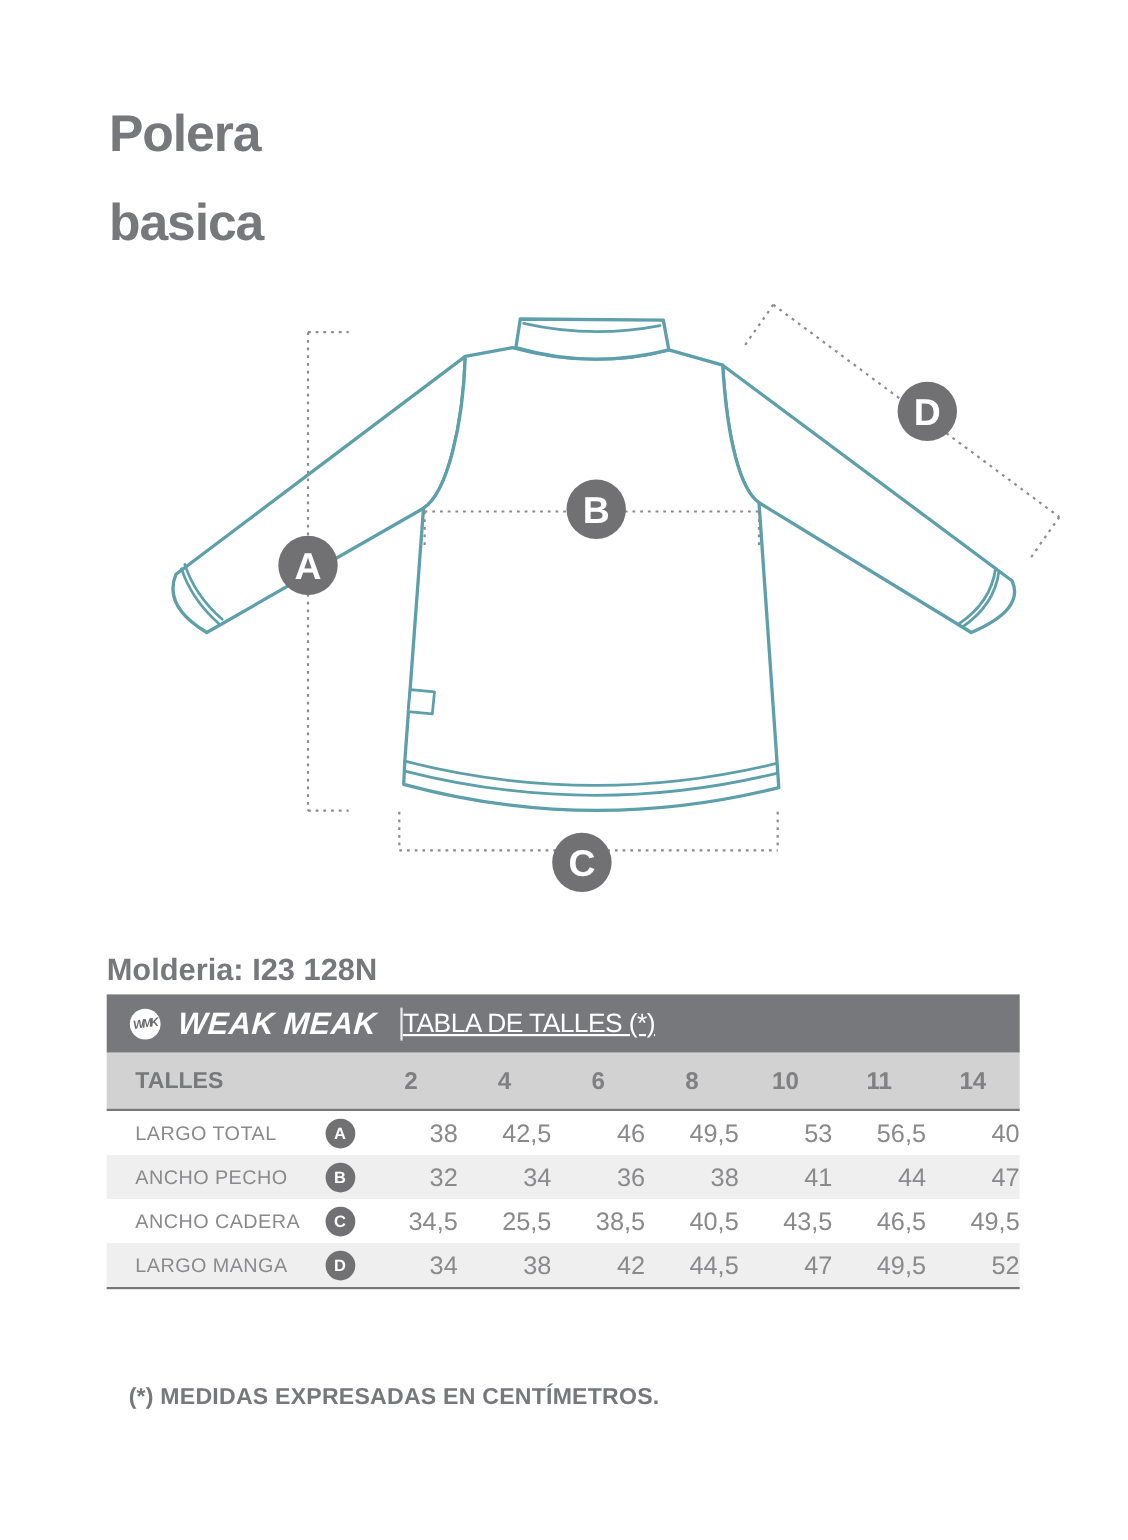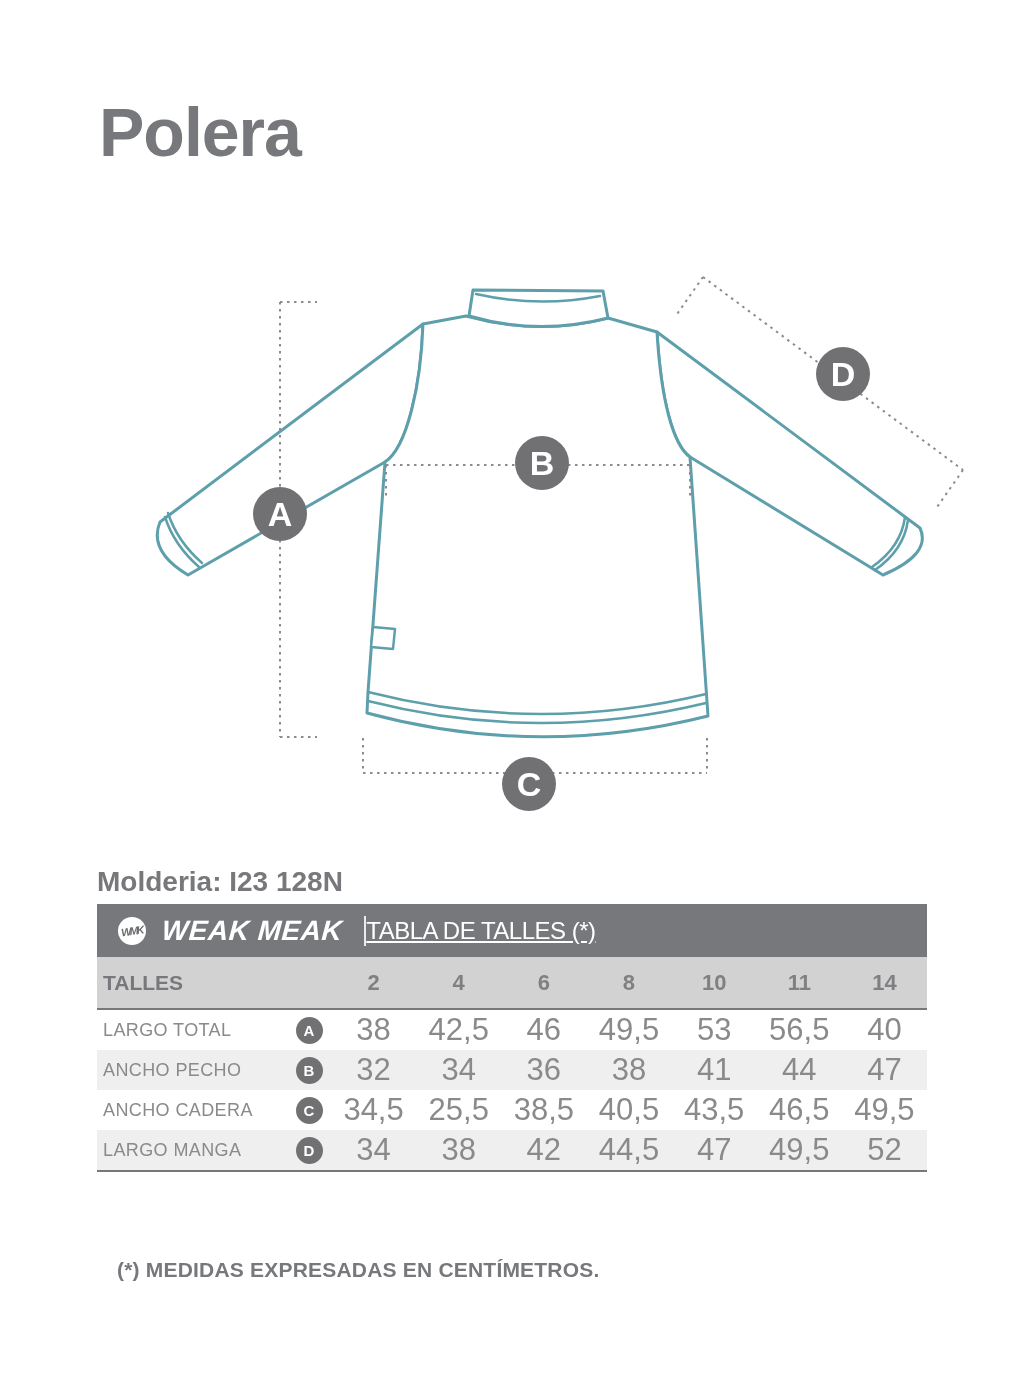--- a/index.html
+++ b/index.html
@@ -7,22 +7,22 @@
   body {
     position:relative;
     width:1025px; height:1400px;
     background:#ffffff;
     font-family:"Liberation Sans", sans-serif;
     overflow:hidden;
     color:#77787b;
   }
   
   .title {
-    position:absolute; left:99px; top:92px;
-    font-size:68px; font-weight:bold; line-height:81px;
+    position:absolute; left:99px; top:80px;
+    font-size:47px; font-weight:bold; line-height:81px;
     color:#77787b; letter-spacing:-1px;
   }
   
   .diagram-svg { position:absolute; left:0; top:0; }
   
   .molderia {
     position:absolute; left:97px; top:834px;
     font-size:28px; font-weight:bold; color:#77787b;margin-top:32px;
   }
   
@@ -66,42 +66,43 @@
   .row-talles {
     height:53px; background:#d2d2d3;
     border-bottom:2px solid #77787b;
     font-weight:bold; color:#77787b;
   }
   .row-talles .lbl { font-size:21px; }
   .row-talles .num { font-size:22px; text-align:center; color:#808083; }
   .data-row { height:40px; color:#8a8a8d; }
   .data-row.alt { background:#efefef; }
   .data-row .lbl { font-size:18px; letter-spacing:0.4px; }
-  .lbl { padding-left:6px; white-space:nowrap; }
-  .data-row .num { font-size:31px; text-align:center; }
+  .lbl { padding-left:26px; white-space:nowrap; }
+  .data-row .num { font-size:23px; text-align:right; }
   .row-badge {
     width:27px; height:27px; border-radius:50%;
     background:#717073; color:#ffffff;
     font-size:15px; font-weight:bold;
     display:flex; align-items:center; justify-content:center;
     justify-self:center;
   }
   .tbl-bottom-rule { height:2px; background:#77787b; }
   
   .footnote {
     position:absolute; left:117px; top:1258px;
     font-size:21px; font-weight:bold; color:#77787b;
     letter-spacing:0.2px;
   }
 </style>
 </head>
 <body>
 
 <div class="title">
   <div>Polera</div>
+  <div>basica</div>
 </div>
 
 <svg class="diagram-svg" width="1025" height="1400" viewBox="0 0 1025 1400">
   <g fill="#ffffff" stroke="#5d9fab" stroke-width="3" stroke-linejoin="round" stroke-linecap="round">
 
     <path d="M 423,324 L 160,522 Q 148,551 188,575 L 385,462 C 407,448 421,385 423,324 Z"></path>
 
     <path d="M 657,332 L 920,528 Q 932,554 883,575 L 690,457 C 673,445 661,400 657,332 Z"></path>
 
     <path d="M 466,316 L 423,324 C 421,385 407,448 385,462 L 368,692 L 367,713

